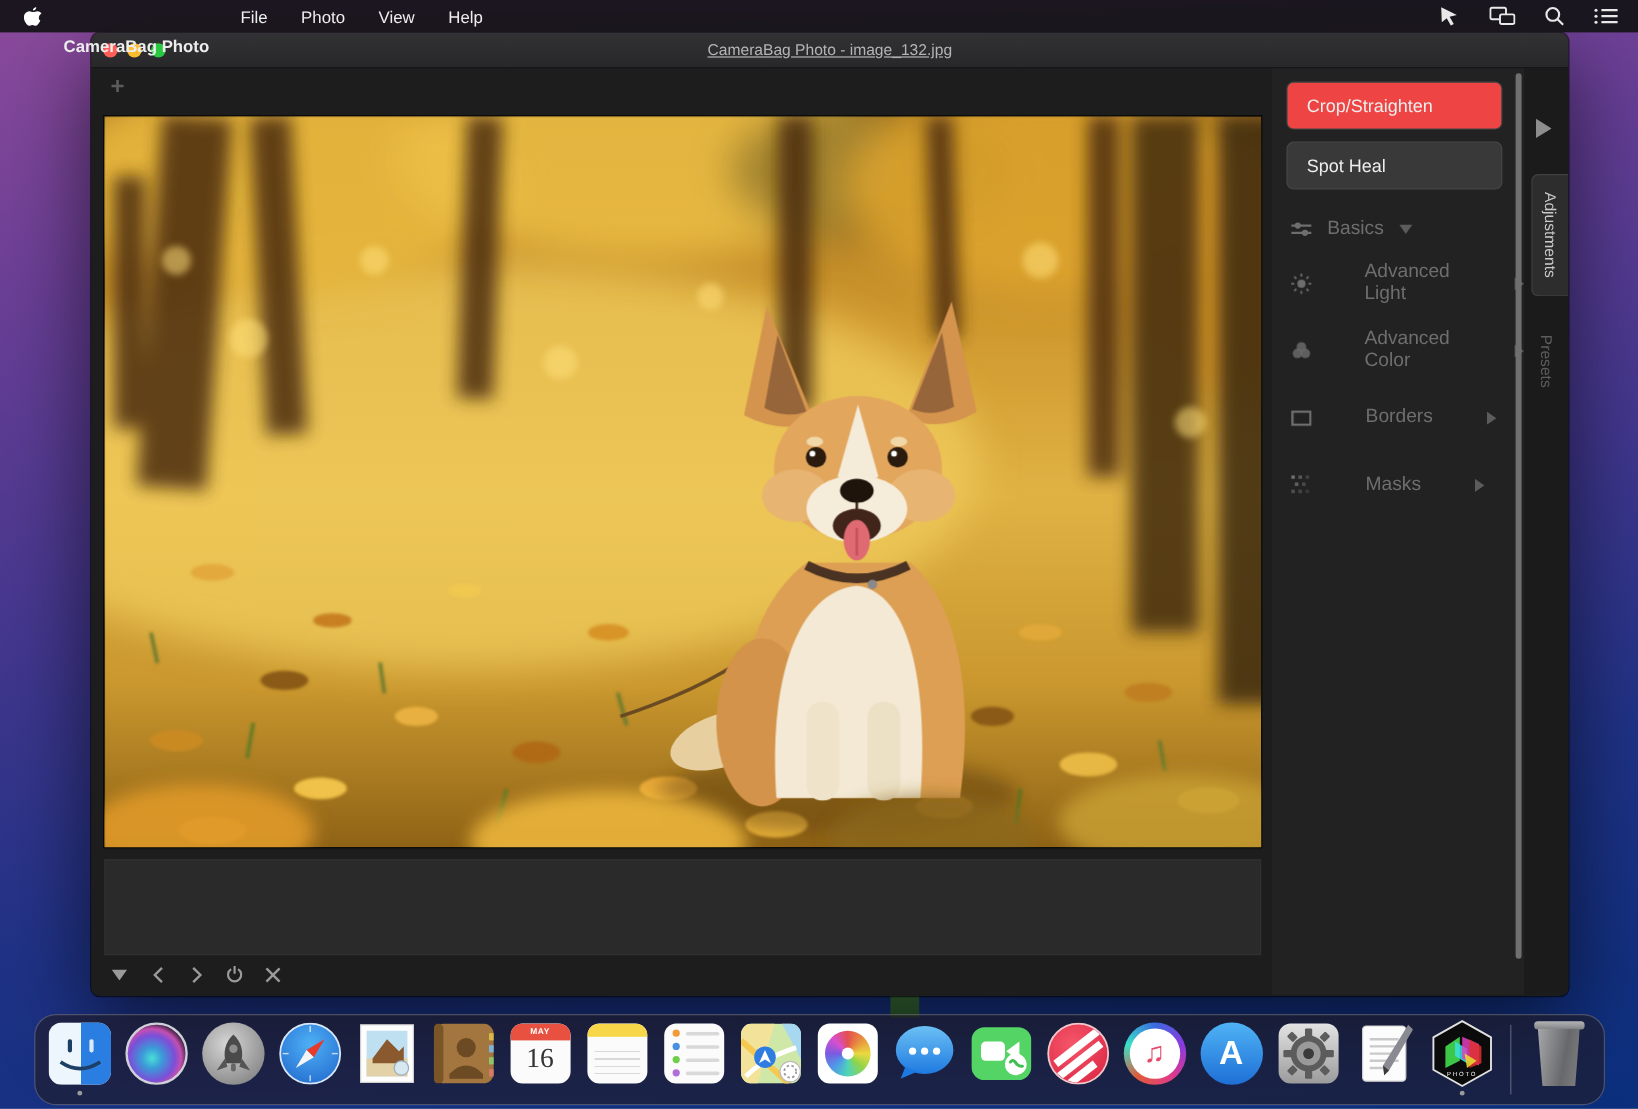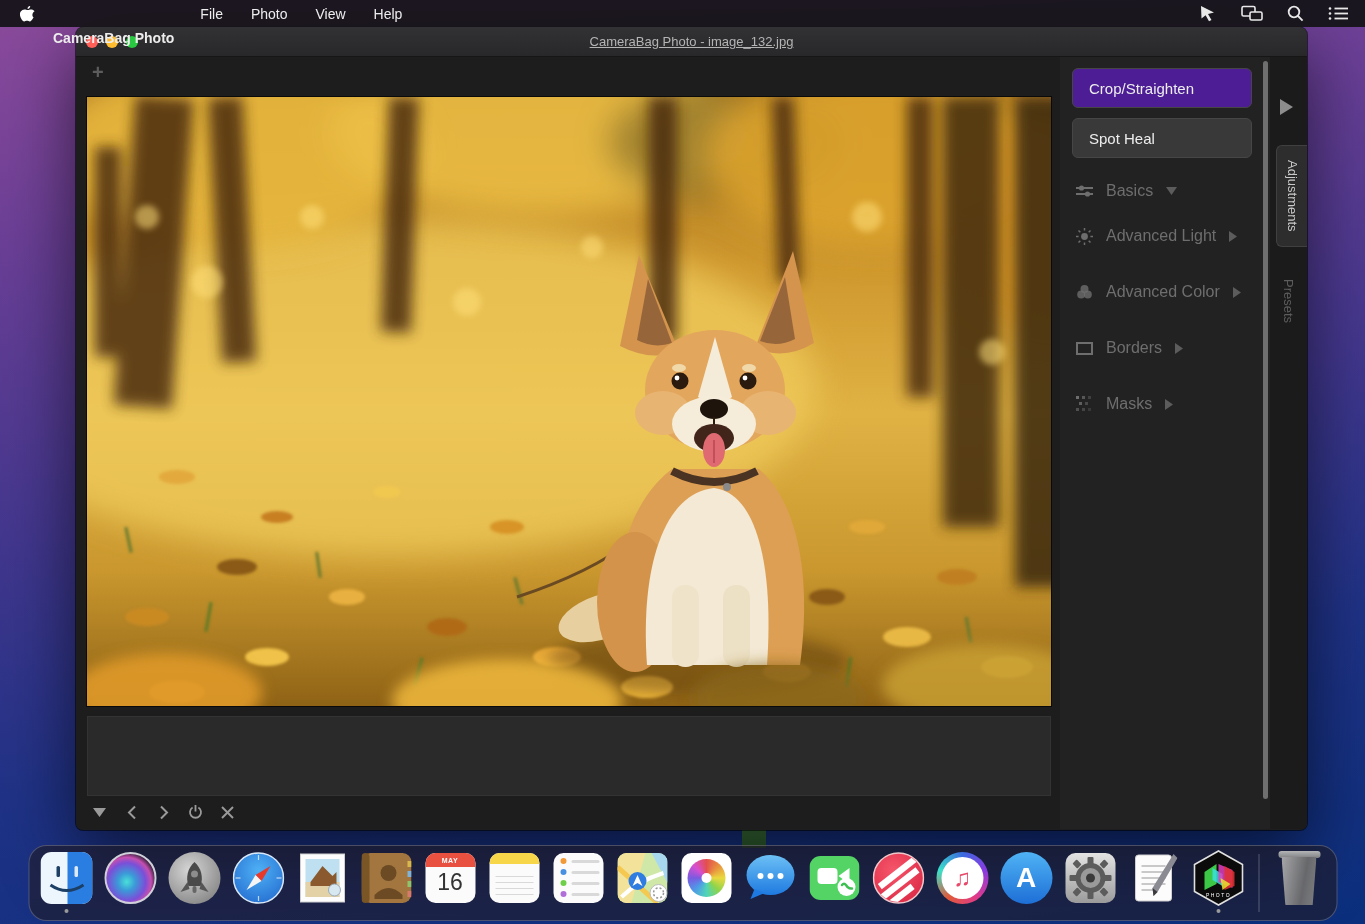--- a/index.html
+++ b/index.html
@@ -56,31 +56,31 @@
     position:absolute; left:11px; top:659px; width:964px; height:80px;
     background:#2a2a2a; border:1px solid #333;
   }
   .film-toolbar { position:absolute; left:16px; top:747px; display:flex; align-items:center; gap:17px; }
   .film-toolbar .fico { width:15px; height:16px; display:flex; align-items:center; justify-content:center; }
 
   
   .sidebar { position:absolute; right:0; top:0; width:247px; height:772px; background:#222; }
   .side-list { position:absolute; left:0; top:0; width:210px; height:772px; padding:11px 0 0 12px; }
   .tool-btn {
-    width:180px; height:40px; border-radius:6px; background:#4c1d95;
+    width:180px; height:40px; border-radius:6px; background:#ef4444;
     color:#ededed; font-size:15px; display:flex; align-items:center;
     padding-left:16px; margin-bottom:10px; border:1px solid #464646;
   }
   .tool-btn.second { background:#393939; }
   .section-head { display:flex; align-items:center; height:20px; margin:23px 0 0 4px; color:#6e6e6e; font-size:16px; }
   .section-head .sic { width:18px; margin-right:12px; display:flex; align-items:center; }
   .section-head .car { margin-left:13px; display:flex; align-items:center; }
   .section-items { margin-top:16px; }
   .adj-item { height:42px; display:flex; align-items:center; padding-left:34px; color:#dcdcdc; font-size:15px; }
-  .collapsed-sections .section-head { margin-top:14px; height:42px; }
+  .collapsed-sections .section-head { margin-top:14px; height:42px;gap:32px; }
 
   .side-scrollbar { position:absolute; left:203px; top:4px; width:5px; height:738px; background:#6f6f6f; border-radius:3px; }
 
   .tab-strip { position:absolute; right:0; top:0; width:37px; height:772px; background:#1b1b1b; }
   .strip-arrow { position:absolute; left:10px; top:42px; }
   .vtab {
     position:absolute; left:3px; width:31px;
     writing-mode:vertical-rl; text-align:center;
     font-size:13px; display:flex; align-items:center; justify-content:center;
   }
@@ -108,21 +108,21 @@
 
   .ic { width:56px; height:56px; display:flex; align-items:center; justify-content:center; position:relative; }
 
   .ic-siri { width:52px; height:52px; border-radius:50%;
     background:radial-gradient(circle at 42% 58%, #49e0d8 0%, #3b9ad8 22%, #7a4fd8 48%, #c44fb0 62%, #171722 78%);
     border:2px solid #cfd0da; }
   .ic-launch { width:52px; height:52px; border-radius:50%; background:radial-gradient(circle at 40% 35%,#d6d6d6,#8d8d8d 75%); }
   .ic-white-sq { width:50px; height:50px; border-radius:10px; background:#fbfbfb; overflow:hidden; position:relative; }
   .cal-band { height:14px; background:#e8503f; color:#fff; font-size:7px; font-weight:bold;
     display:flex; align-items:center; justify-content:center; letter-spacing:.5px; }
-  .cal-day { text-align:center; font-size:23px; color:#333; margin-top:2px; }
+  .cal-day { text-align:center; font-size:23px; color:#333; margin-top:2px;font-family:Liberation Serif, serif; }
   .notes-band { height:11px; background:#f7d64a; }
   .note-lines { margin:7px 6px; height:28px;
     background:repeating-linear-gradient(#fbfbfb 0 5px, #d9d9d9 5px 6px); }
   .rem-row { display:flex; align-items:center; gap:5px; margin:5px 0 0 7px; }
   .rem-dot { width:6px; height:6px; border-radius:50%; }
   .rem-line { width:28px; height:3px; background:#d9d9d9; border-radius:2px; }
   .ic-photos { width:50px; height:50px; border-radius:10px; background:#fff; display:flex; align-items:center; justify-content:center; }
   .flower { width:38px; height:38px; border-radius:50%;
     background:conic-gradient(#e34f4f,#e8913f,#ead93f,#8fd44a,#4fd4b8,#4f9ae8,#7a5ae0,#d84fd0,#e34f4f); position:relative; }
   .flower:after { content:""; position:absolute; left:14px; top:14px; width:10px; height:10px; border-radius:50%; background:#fff; }

